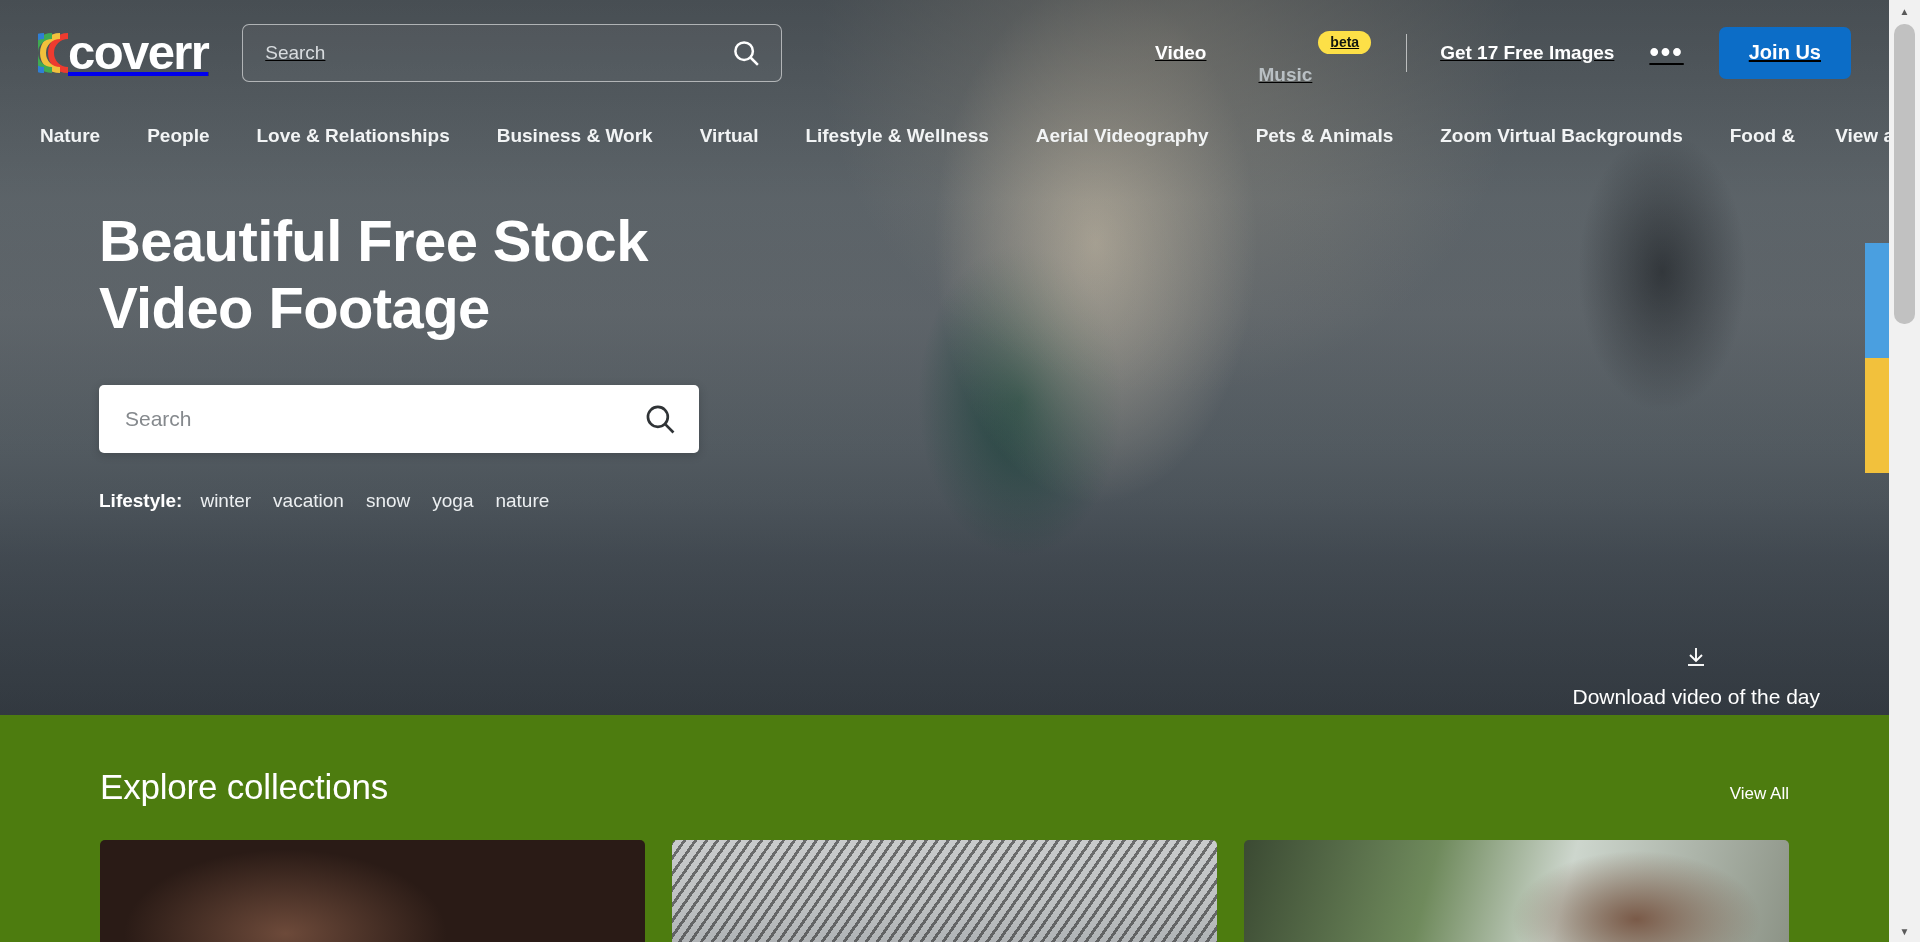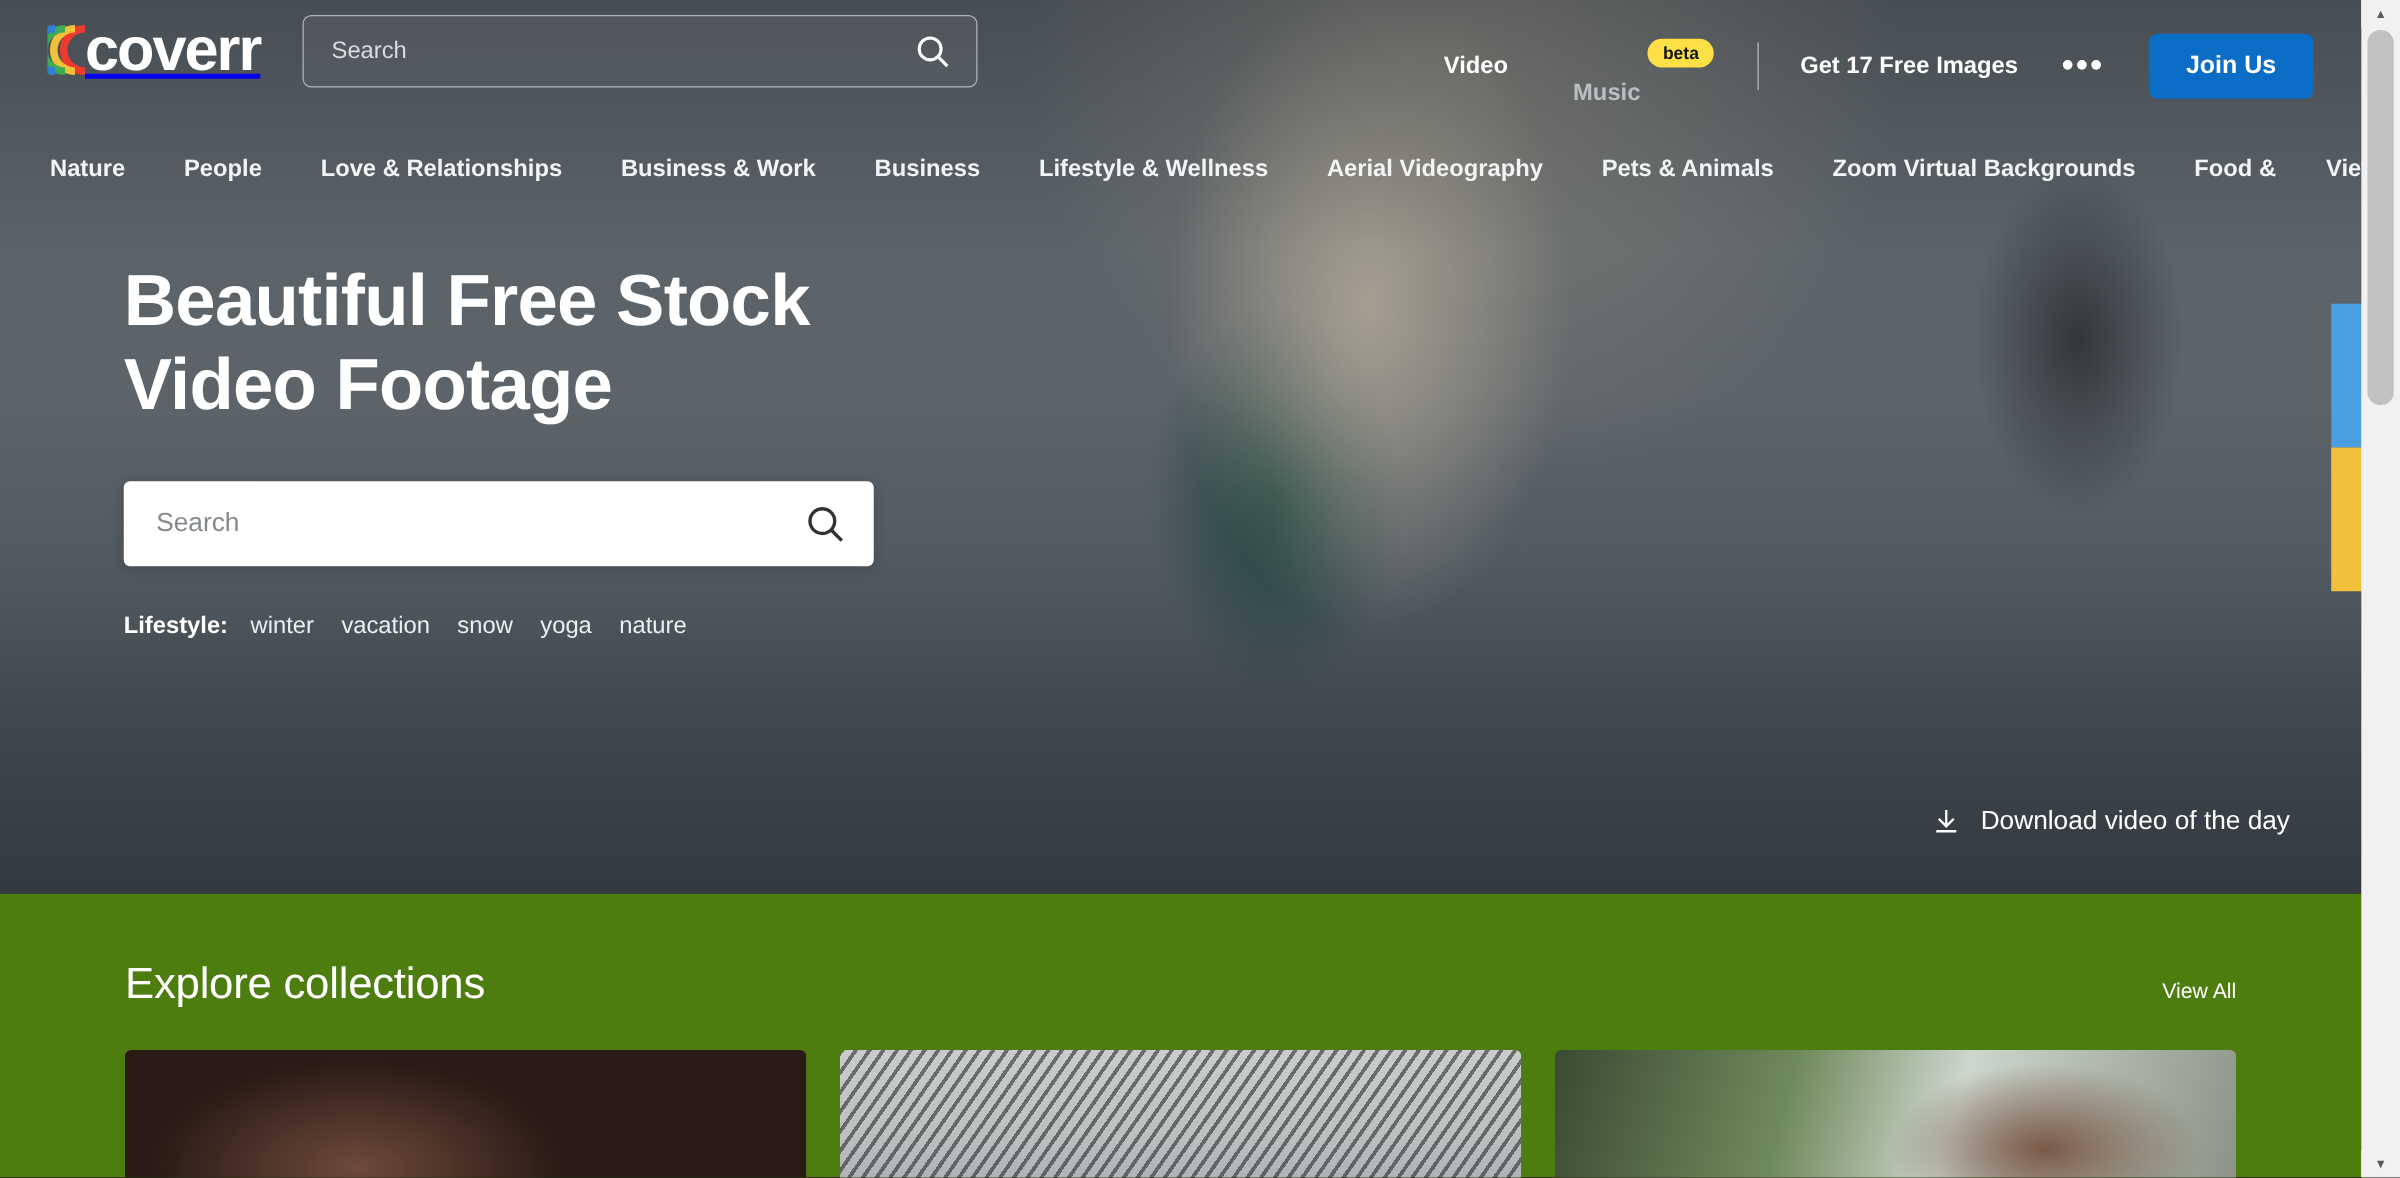--- a/index.html
+++ b/index.html
@@ -28,21 +28,21 @@
       linear-gradient(180deg,#5e666b 0%, #666e73 22%, #6b7277 44%, #5f686e 62%, #4e575f 78%, #434c54 100%);
   }
   .hero-photo:after{
     content:""; position:absolute; inset:0;
     background:linear-gradient(180deg, rgba(40,45,50,0.42) 0%, rgba(40,45,50,0.18) 28%, rgba(35,40,46,0.22) 70%, rgba(30,34,40,0.45) 100%);
   }
 
   
   .topbar {
     position:absolute; left:0; top:0; width:1889px; height:105px;
-    display:flex; padding:12px 38px; z-index:6;
+    display:flex; align-items:center; padding:12px 38px; z-index:6;text-decoration:underline;
   }
   .logo { display:flex; align-items:center; height:56px; margin-right:34px; }
   .logo svg { display:block; }
   .logo-word {
     color:#ffffff; font-size:49px; font-weight:700; letter-spacing:-1.6px;
     line-height:1; margin-left:-4px;
   }
 
   .search-top {
     width:540px; height:58px; border:1px solid rgba(255,255,255,0.55);
@@ -119,23 +119,23 @@
   .trending {
     position:absolute; left:99px; top:490px; z-index:6;
     display:flex; align-items:baseline; gap:0;
   }
   .trending-label { color:#ffffff; font-size:19px; font-weight:700; margin-right:18px; }
   .trending a {
     color:#eceff1; font-size:19px; font-weight:400; text-decoration:none; margin-right:22px;
   }
 
   .dl-day {
-    position:absolute; right:88px; top:645px; z-index:6;
+    position:absolute; right:100px; top:645px; z-index:6;
     display:flex; align-items:center; gap:16px;
-    color:#ffffff; font-size:21px; font-weight:400; text-decoration:none;
+    color:#ffffff; font-size:21px; font-weight:400; text-decoration:none;flex-direction:column;
   }
 
   
   .color-strip {
     position:absolute; right:29px; top:243px; width:26px; height:230px; z-index:7;
   }
   .color-strip .seg { width:100%; }
   .seg-blue { height:115px; background:#4a9fe0; }
   .seg-yellow { height:115px; background:#f2c13c; }
 
@@ -221,21 +221,21 @@
       <span class="dots-btn">•••</span>
       <button class="join-btn">Join Us</button>
     </div>
   </header>
 
   <nav class="catnav">
     <a href="#">Nature</a>
     <a href="#">People</a>
     <a href="#">Love &amp; Relationships</a>
     <a href="#">Business &amp; Work</a>
-    <a href="#">Business</a>
+    <a href="#">Virtual</a>
     <a href="#">Lifestyle &amp; Wellness</a>
     <a href="#">Aerial Videography</a>
     <a href="#">Pets &amp; Animals</a>
     <a href="#">Zoom Virtual Backgrounds</a>
     <a href="#" class="clipped">Food &amp;</a>
     <span class="cat-div"></span>
     <a href="#" class="viewall">View all</a>
   </nav>
 
   <h1 class="hero-title">

